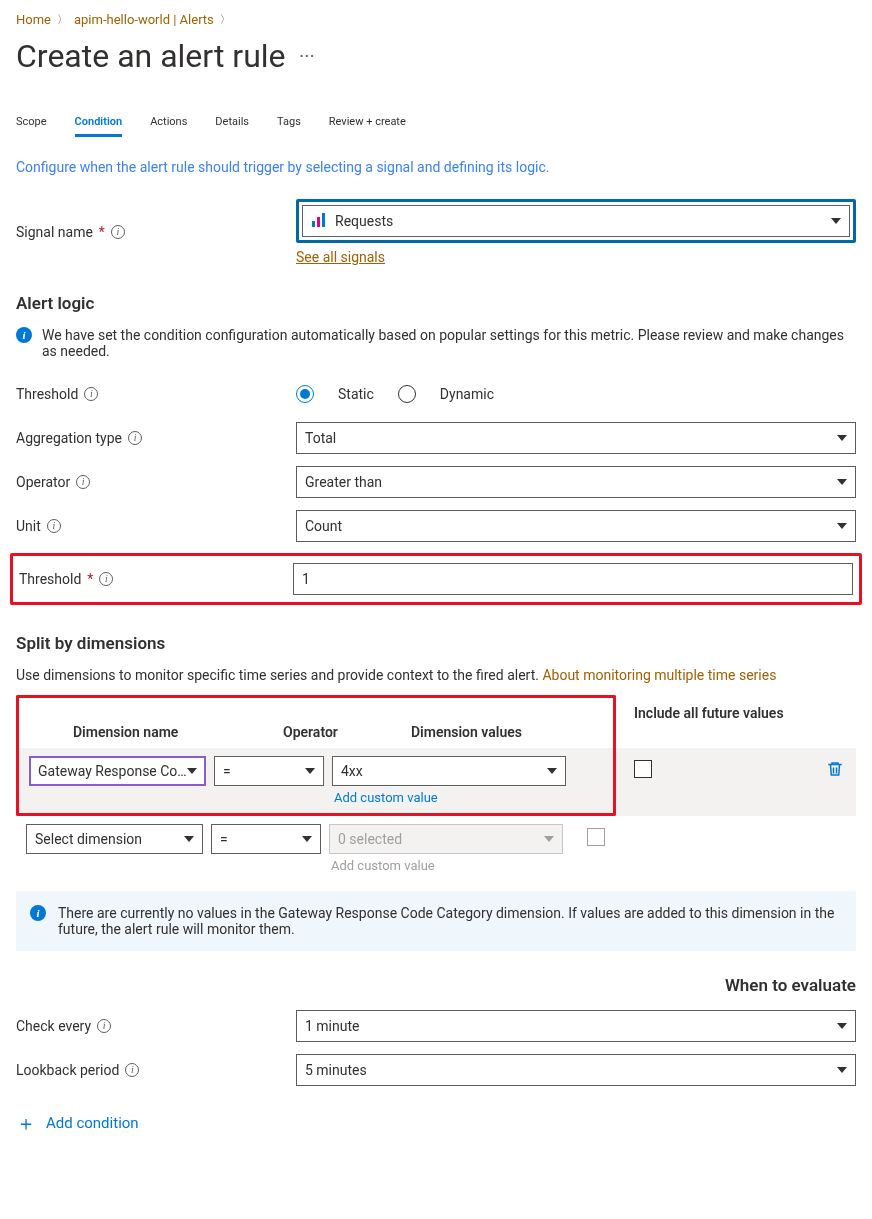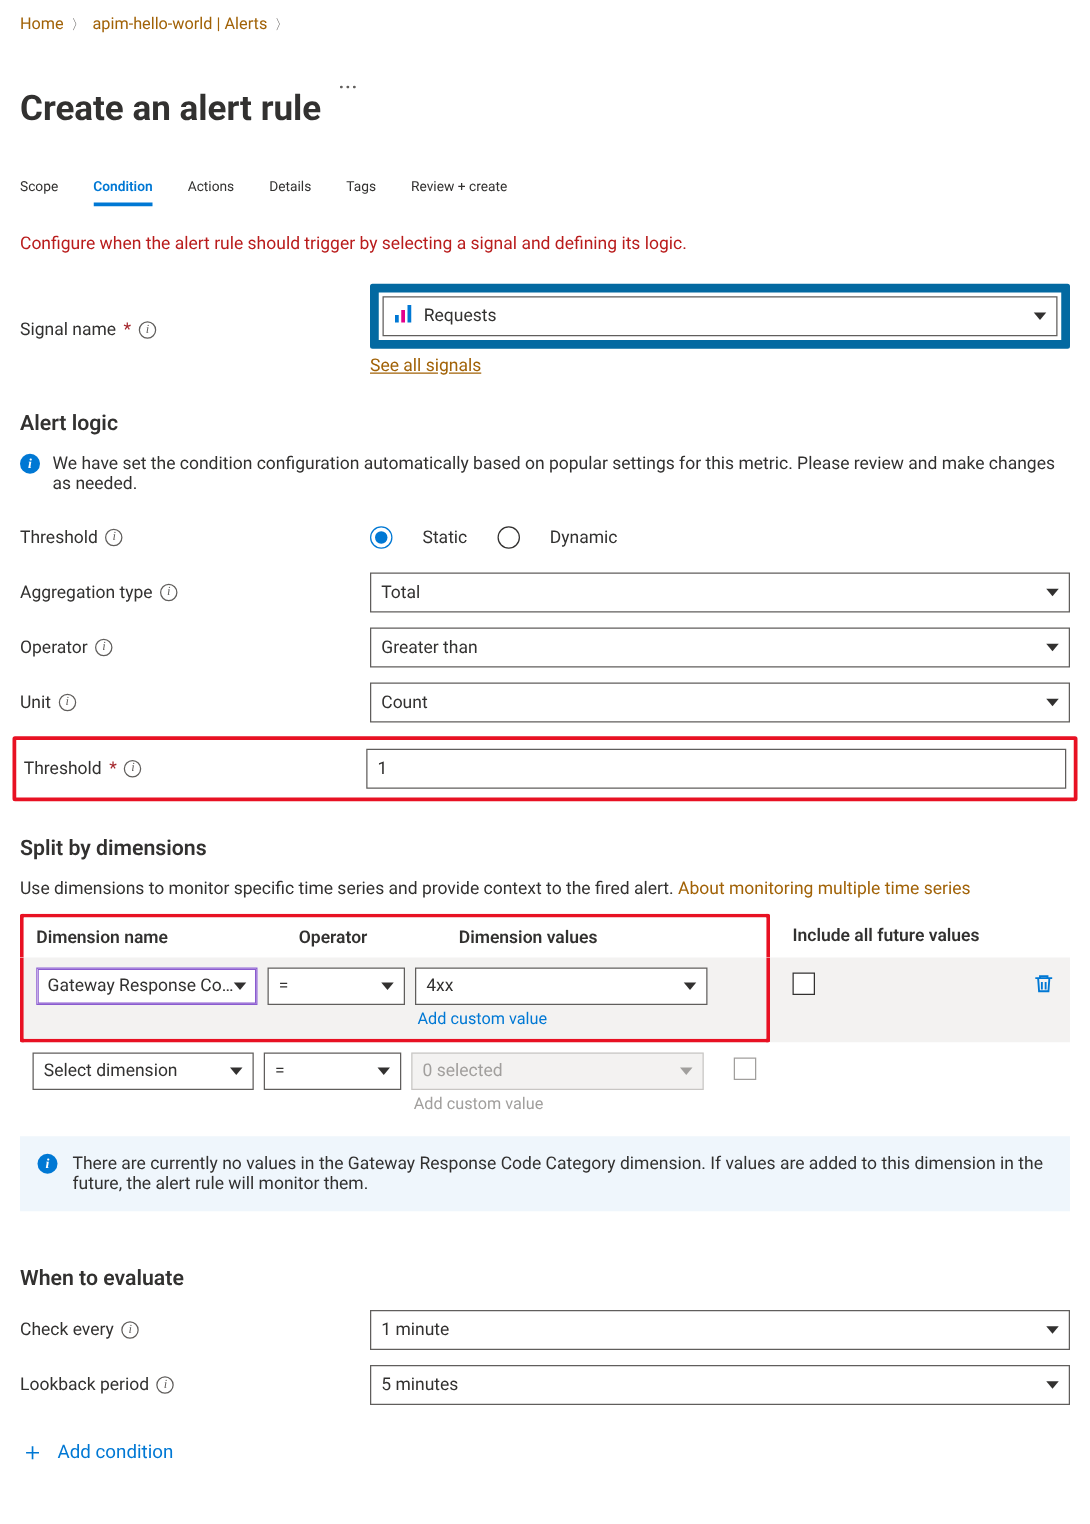--- a/index.html
+++ b/index.html
@@ -9,26 +9,26 @@
   color: #323130;
   background: #fff;
   padding: 12px 16px 24px 16px;
   width: 872px;
 }
 a { color: #a16207; text-decoration: none; }
 a.underline { text-decoration: underline; }
 .breadcrumb { display: flex; align-items: center; gap: 6px; font-size: 13px; margin-bottom: 10px; }
 .breadcrumb .sep { color: #605e5c; font-size: 11px; }
 .page-title-row { display:flex; align-items:center; gap:14px; margin-bottom: 40px; }
-.page-title { font-size: 28px; font-weight: 700; margin-top: 33px; }
+.page-title { font-size: 32px; font-weight: 400; }
 .ellipsis-icon { color:#605e5c; font-weight:bold; letter-spacing:1px; }
 .tabs { display:flex; gap: 28px; border-bottom: none; margin-bottom: 22px; font-size: 11px; }
 .tab { padding-bottom: 6px; cursor:pointer; color:#323130; }
 .tab.active { color:#0078d4; font-weight:600; border-bottom: 3px solid #0078d4; }
-.desc { margin-bottom: 24px; color:#b91c1c; }
+.desc { margin-bottom: 24px; color:#3b82f6; }
 .form-row { display:flex; align-items:center; margin-bottom: 10px; min-height: 34px; }
 .form-label { width: 280px; display:flex; align-items:center; gap:6px; }
 .form-label .req { color:#a4262c; }
 .info-icon { 
   display:inline-flex; align-items:center; justify-content:center;
   width:14px; height:14px; border:1px solid #605e5c; border-radius:50%;
   font-size:10px; font-style:italic; font-family: Georgia, serif; color:#605e5c;
   line-height:1;
 }
 .info-icon-solid {
@@ -41,37 +41,37 @@
 .select-box, .input-box {
   width: 100%; height: 32px; border: 1px solid #605e5c;
   display:flex; align-items:center; justify-content:space-between;
   padding: 0 8px; background:#fff; cursor:pointer;
 }
 .input-box { cursor:text; justify-content:flex-start; }
 .chev {
   width: 0; height: 0; border-left:5px solid transparent; border-right:5px solid transparent;
   border-top:6px solid #323130;
 }
-.highlight-red { border: 7px solid #0369a1; padding:3px; border-radius:2px; }
+.highlight-red { border: 3px solid #0369a1; padding:3px; border-radius:2px; }
 .signal-row .select-box { border:1px solid #605e5c; }
 .section-head { font-size:17px; font-weight:600; margin: 28px 0 14px 0; }
 .note-row { display:flex; gap:10px; align-items:flex-start; margin-bottom:18px; }
 .radio-group { display:flex; gap:24px; align-items:center; }
 .radio-item { display:flex; align-items:center; gap:24px; cursor:pointer;justify-content:flex-end; }
 .radio-outer { width:18px; height:18px; border:1px solid #323130; border-radius:50%; display:flex; align-items:center; justify-content:center; }
 .radio-outer.checked { border-color:#0078d4; }
 .radio-inner { width:10px; height:10px; border-radius:50%; background:#0078d4; }
 .threshold-highlight {
   border:3px solid #e81123; padding:6px 6px; margin: 2px -6px 0 -6px; border-radius:2px;
 }
 .dim-desc { margin-bottom: 12px; }
 .dim-box { }
 .dim-header-highlight { border:3px solid #e81123; border-bottom:none; padding: 0; border-radius:2px 2px 0 0; }
 .dim-body-highlight  { border:3px solid #e81123; border-top:none; border-radius:0 0 2px 2px; padding-bottom:4px; }
-.dim-table-head { display:flex; padding:8px 10px 8px 10px; font-weight:600; }
+.dim-table-head { display:flex; padding:26px 10px 8px 10px; font-weight:600;margin-left:44px; }
 .dim-col-name   { width: 210px; }
 .dim-col-op     { width: 128px; }
 .dim-col-val    { flex:1; }
 .dim-row-plain { padding:8px 10px 0 10px; display:flex; align-items:flex-start; background:#fff; }
 .dim-cell { padding-right:8px; }
 .dim-cell.name { width:185px;}
 .dim-cell.op   { width:118px;}
 .dim-cell.val  { width:242px; display:flex; flex-direction:column; }
 .dim-cell.incl { width:48px; display:flex; align-items:center; padding-top:4px; }
 .mini-select {
@@ -308,21 +308,21 @@
       <span class="checkbox" style="border-color:#a19f9d;"></span>
     </div>
   </div>
 
   <div class="info-panel">
     <span class="info-icon-solid">i</span>
     <span>There are currently no values in the Gateway Response Code Category dimension. If values are added to this dimension in the future, the alert rule will monitor them.</span>
   </div>
 </div>
 
-<div class="section-head" style="margin-top:44px;">When to evaluate</div>
+<div class="section-head" style="margin-top:24px;text-align:right;">When to evaluate</div>
 
 <div class="form-row">
   <div class="form-label">
     <span>Check every</span>
     <span class="info-icon">i</span>
   </div>
   <div class="form-control-wrap">
     <div class="select-box">
       <span>1 minute</span>
       <span class="chev"></span>

